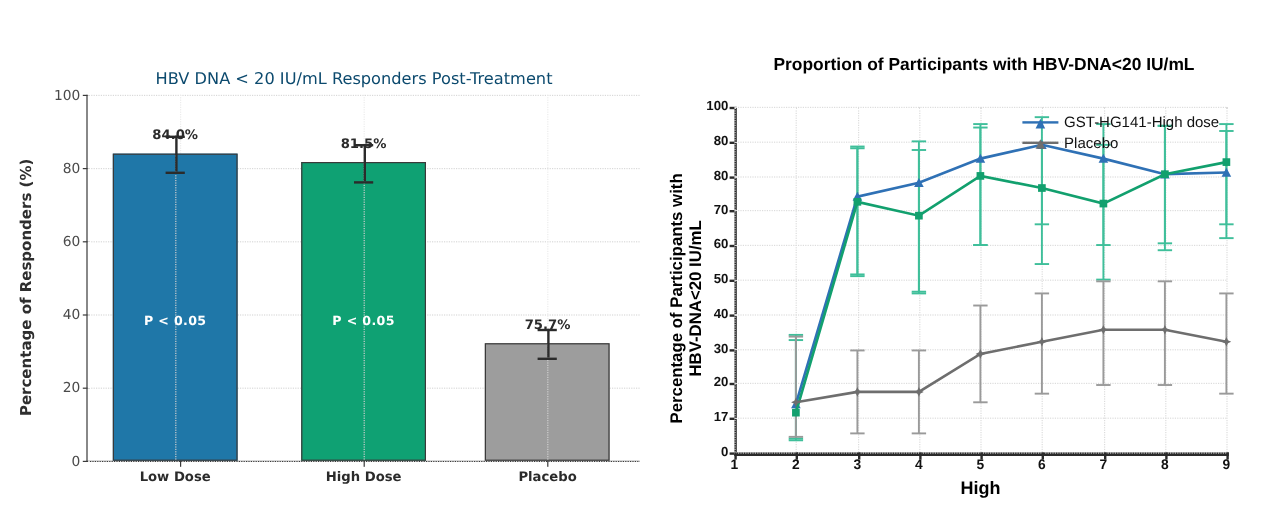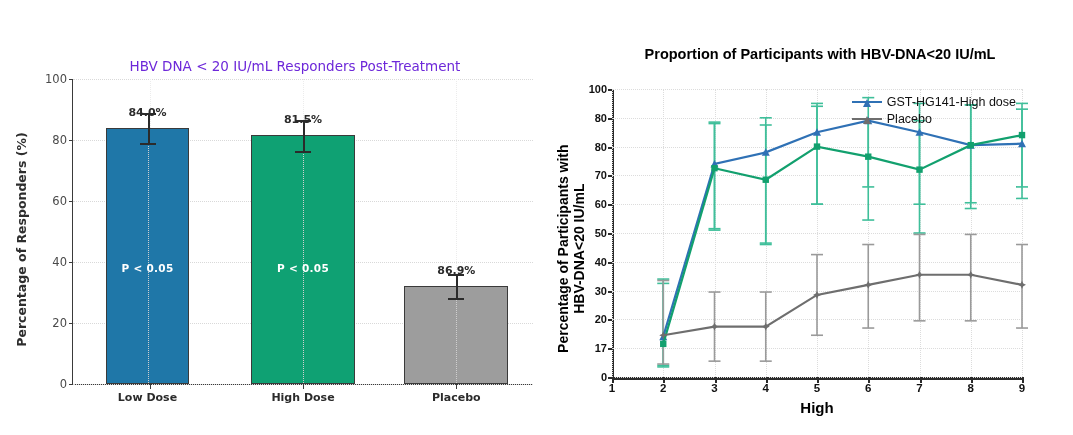--- a/index.html
+++ b/index.html
@@ -5,21 +5,21 @@
   html,body{margin:0;padding:0;background:#ffffff;}
   body{width:1073px;height:435px;overflow:hidden;font-family:"DejaVu Sans",sans-serif;}
   #root{position:relative;width:1073px;height:435px;background:#fff;}
 
   
   .panel{position:absolute;}
 
   
   #bar-panel{left:0;top:0;width:560px;height:435px;}
   #bar-title{position:absolute;left:60px;top:58px;width:470px;text-align:center;
-    font-family:"DejaVu Sans",sans-serif;font-size:13.5px;color:#6d28d9;white-space:nowrap;}
+    font-family:"DejaVu Sans",sans-serif;font-size:13.5px;color:#0c4a6e;white-space:nowrap;}
   #bar-plot{position:absolute;left:72px;top:79px;width:460px;height:305px;
     border-left:1.6px solid #3a3a3a;border-bottom:1.6px solid #3a3a3a;box-sizing:content-box;}
   .bgrid{position:absolute;left:0;width:100%;height:0;border-top:1px dotted #d9d9d9;}
   .vgrid{position:absolute;top:0;height:100%;width:0;border-left:1px dotted #ececec;}
   .btick{position:absolute;right:100%;margin-right:6px;transform:translateY(-50%);
     font-size:11.5px;color:#4a4a4a;font-family:"DejaVu Sans",sans-serif;white-space:nowrap;}
   .btickmark{position:absolute;right:100%;width:4px;height:0;border-top:1.4px solid #3a3a3a;}
   #bar-ylabel{position:absolute;left:-52px;top:50%;width:300px;margin-left:-150px;
     text-align:center;font-size:12.5px;font-weight:bold;color:#2e2e2e;
     transform:rotate(-90deg);white-space:nowrap;}
@@ -90,21 +90,21 @@
           <div class="btickmark" style="top: 183px;"></div>
           <div class="btick" style="top: 122px;">60</div>
           <div class="btickmark" style="top: 122px;"></div>
           <div class="btick" style="top: 61px;">80</div>
           <div class="btickmark" style="top: 61px;"></div>
           <div class="btick" style="top: 0px;">100</div>
           <div class="btickmark" style="top: 0px;"></div>
         </div>
       <div id="bar-series">
           <div class="vgrid" style="left: 76.6667px;"></div>
-          <div class="bar-wrap" style="left: 33px; width: 83px; height: 305px;">
+          <div class="bar-wrap" style="left: 21px; width: 104px; height: 305px;">
             <div class="bar-rect" style="height: 256.2px; background: rgb(31, 119, 168);">
               <div class="bar-vline"></div>
             </div>
             <div class="ebar" style="top: 33.55px; height: 30.5px;"></div>
             <div class="ecap" style="top: 33.55px;"></div>
             <div class="ecap" style="top: 64.05px;"></div>
             <div class="bar-value" style="top: 26.8px;">84.0%</div>
             <div class="bar-p" style="top: 183px;">P &lt; 0.05</div>
             <div class="bar-cat">Low Dose</div>
           </div>
@@ -123,21 +123,21 @@
           </div>
           <div class="bxtickmark" style="left: 230px;"></div>
           <div class="vgrid" style="left: 383.333px;"></div>
           <div class="bar-wrap" style="left: 331.333px; width: 104px; height: 305px;">
             <div class="bar-rect" style="height: 97.905px; background: rgb(157, 157, 157);">
               <div class="bar-vline"></div>
             </div>
             <div class="ebar" style="top: 194.895px; height: 24.4px;"></div>
             <div class="ecap" style="top: 194.895px;"></div>
             <div class="ecap" style="top: 219.295px;"></div>
-            <div class="bar-value" style="top: 185.095px;">86.9%</div>
+            <div class="bar-value" style="top: 185.095px;">75.7%</div>
             <div class="bar-cat">Placebo</div>
           </div>
           <div class="bxtickmark" style="left: 383.333px;"></div>
         </div>
     </div>
   </div>
 
   <div class="panel" id="line-panel">
     <div id="line-title">Proportion of Participants with HBV-DNA&lt;20 IU/mL</div>
     <div id="line-plot">

